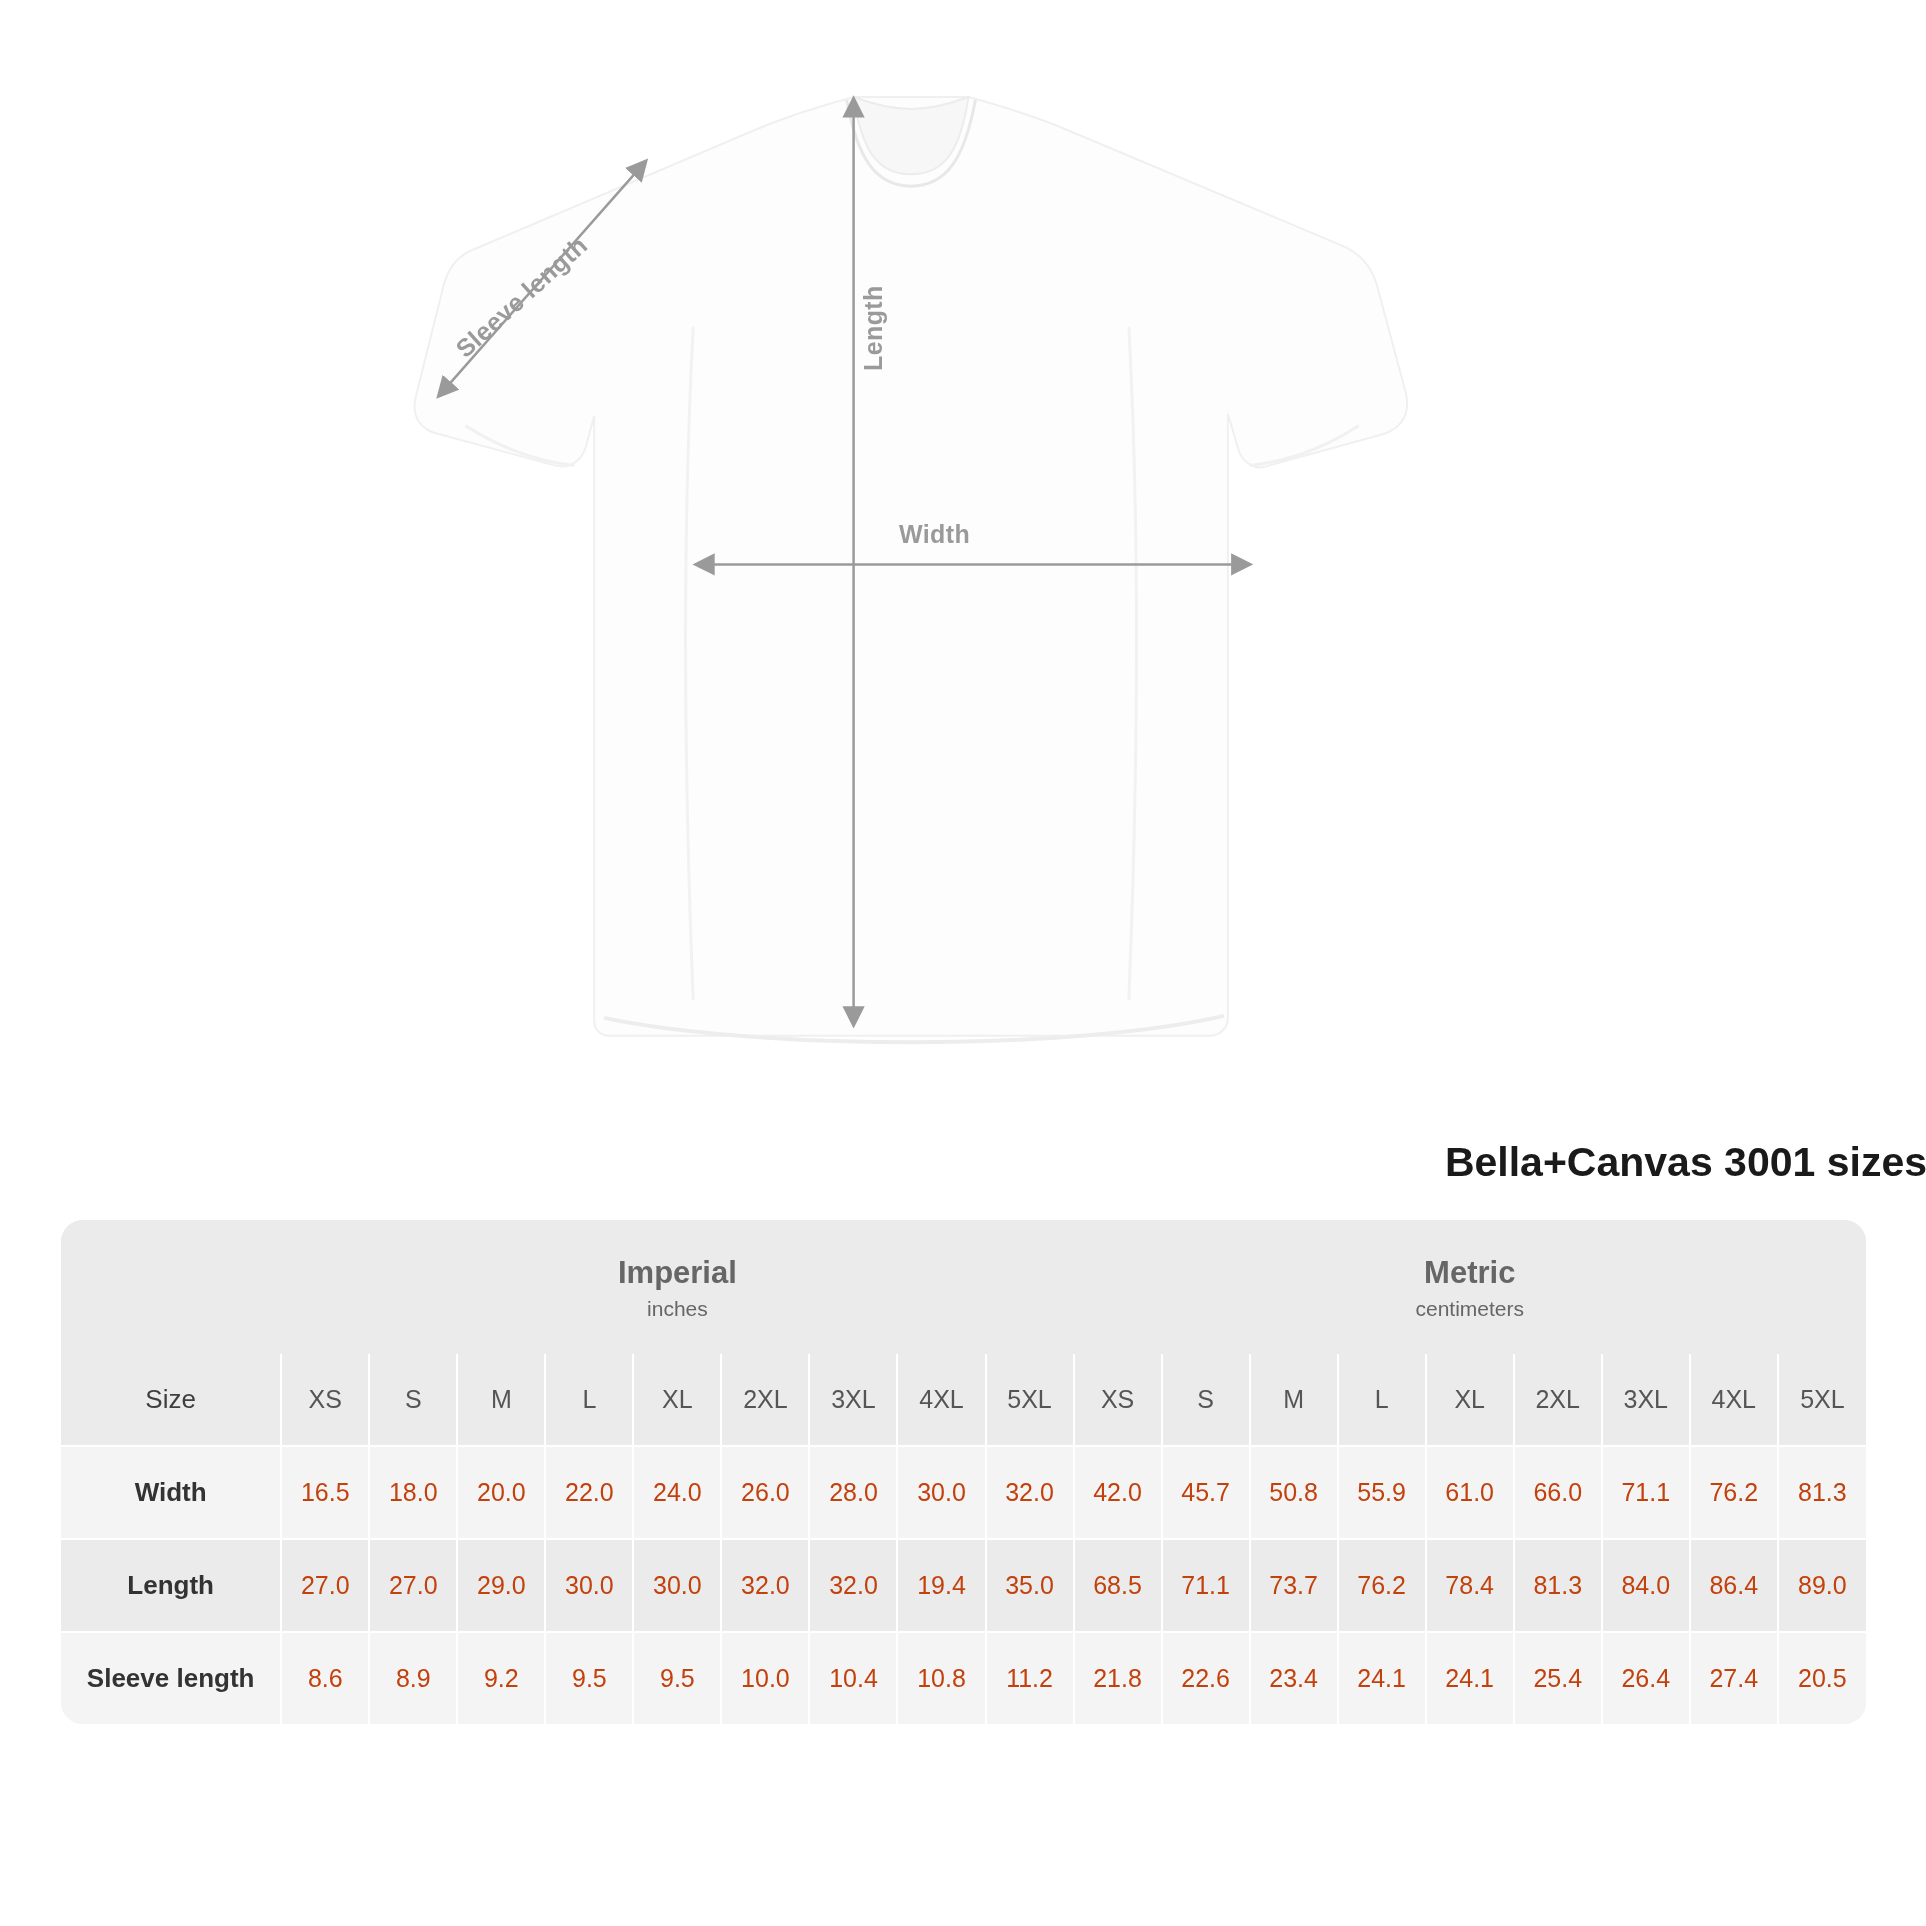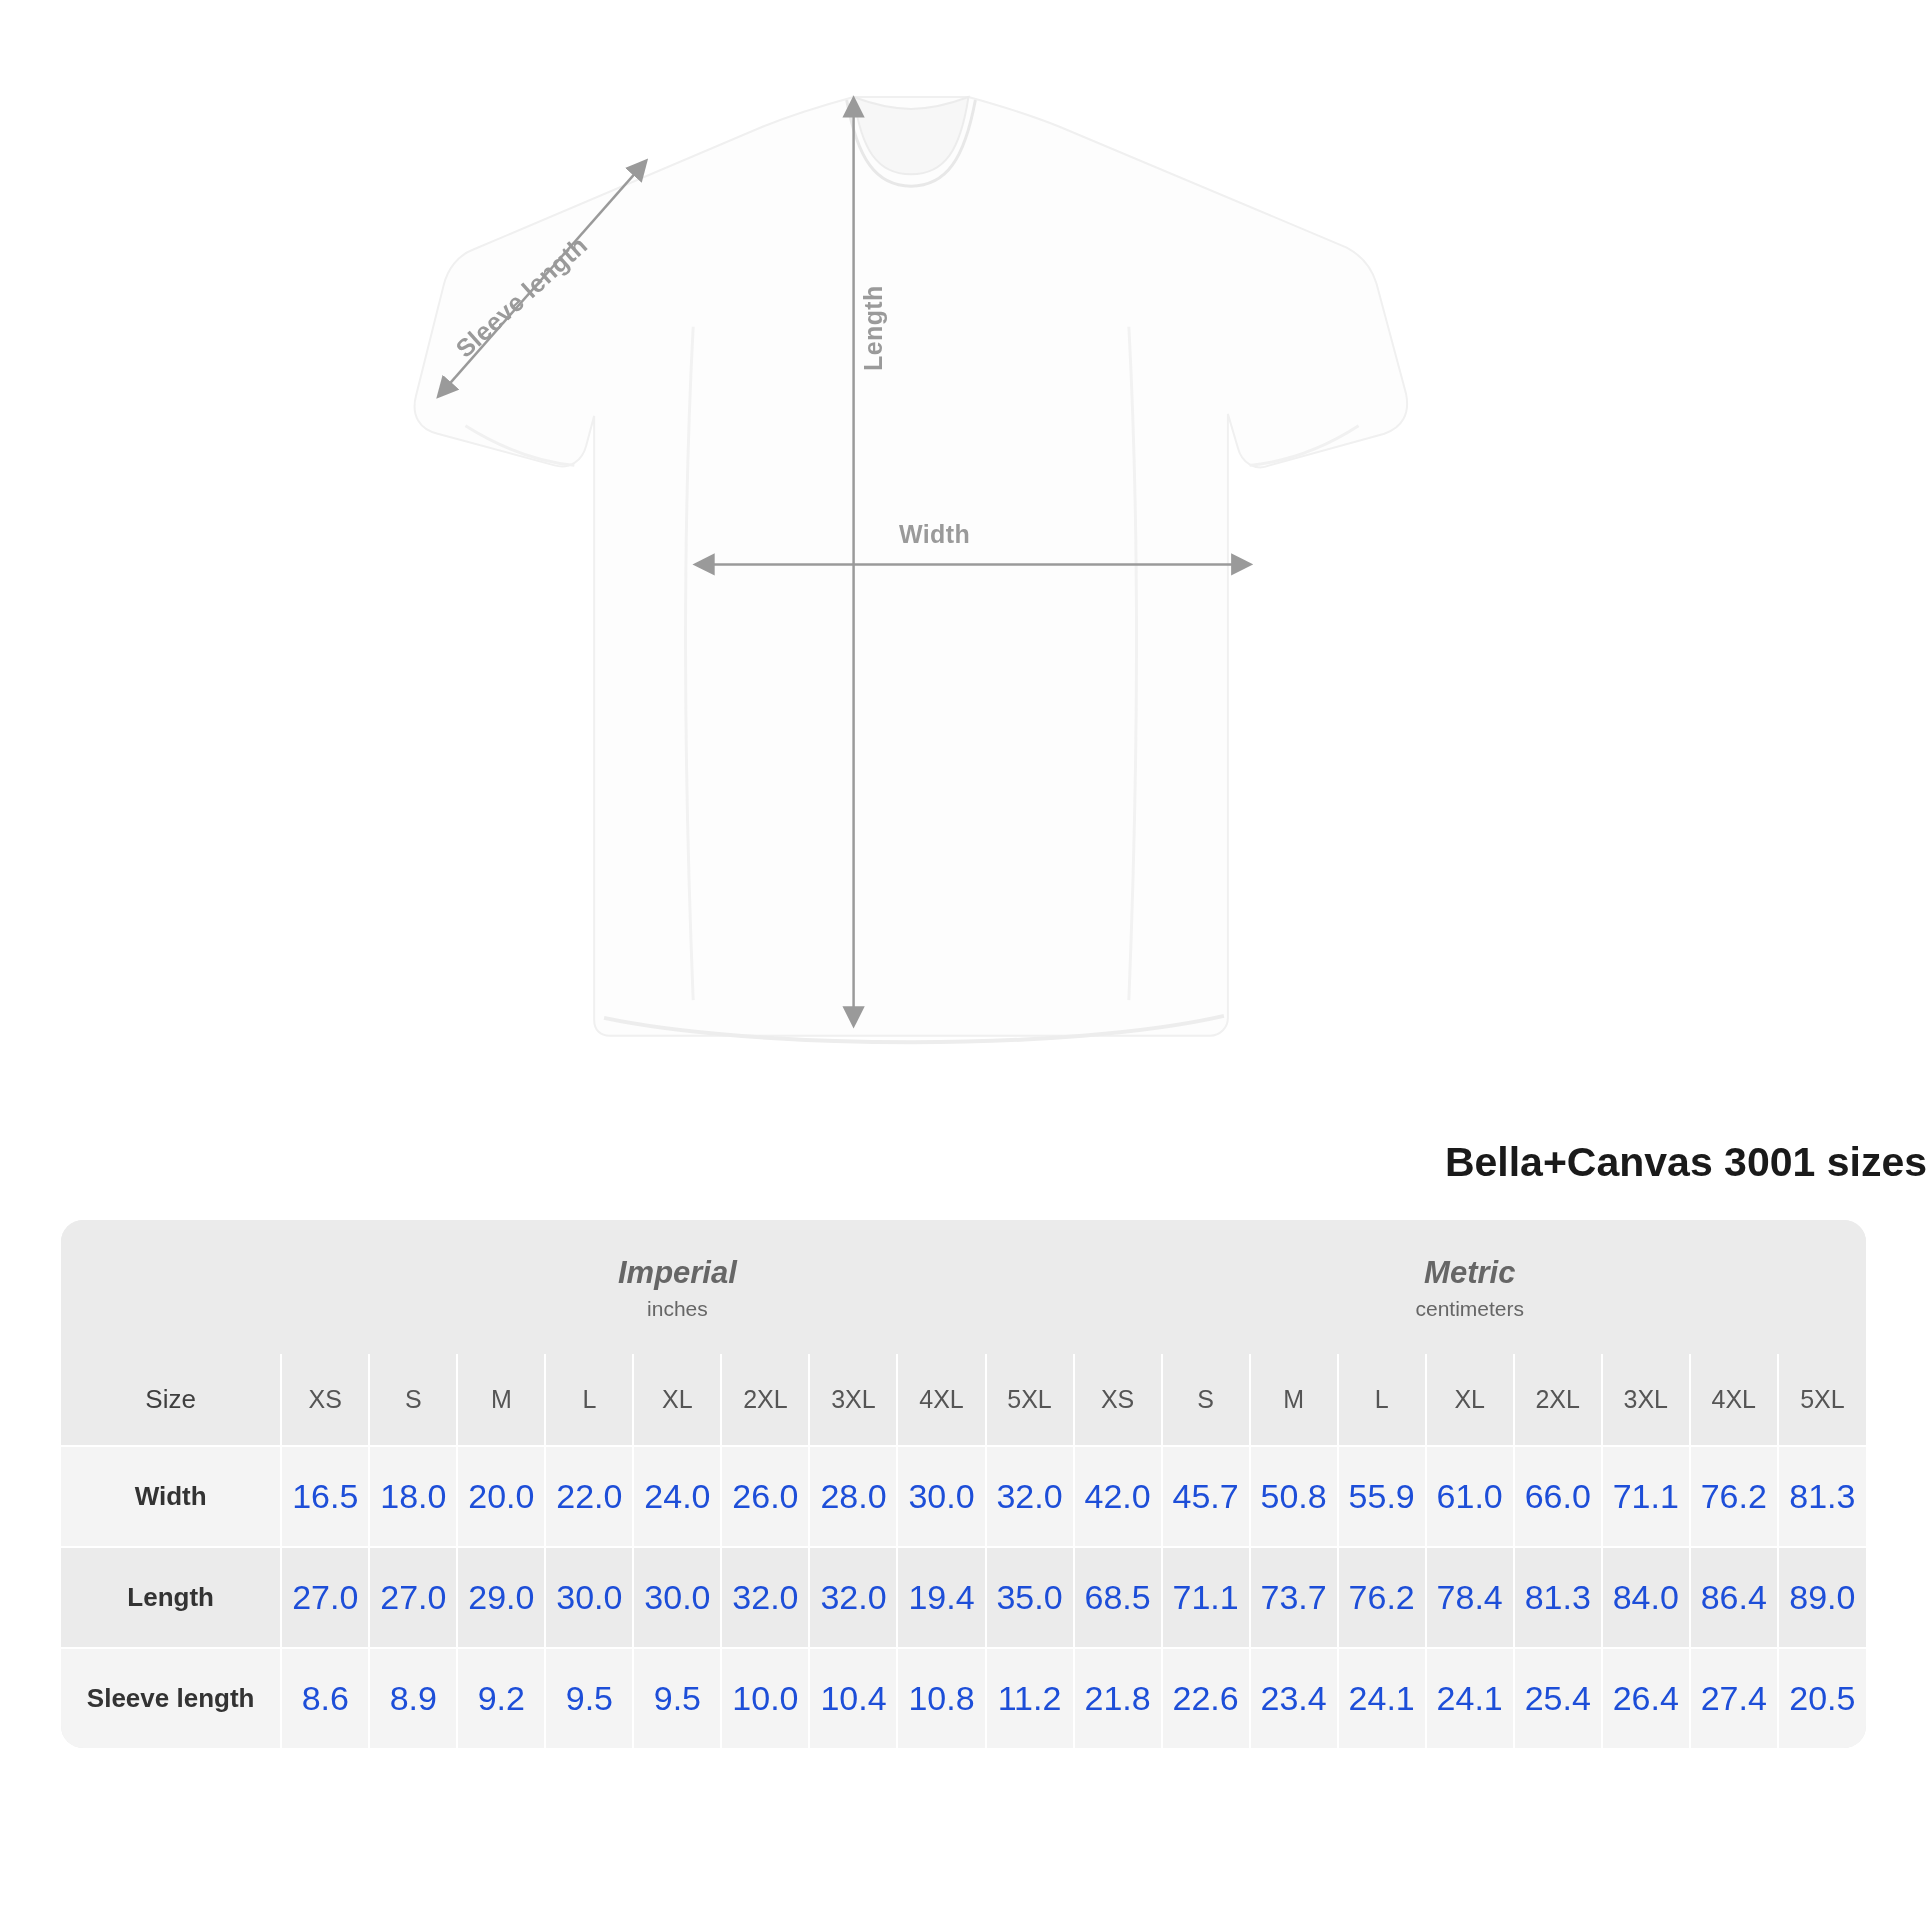--- a/index.html
+++ b/index.html
@@ -86,21 +86,20 @@
     font-weight: normal;
   }
   .unit-row td {
     background: #ebebeb;
     padding: 34px 0 30px 0;
     border: none;
   }
   .unit-sys {
     font-size: 31px;
     font-weight: bold;
-    font-style: italic;
     color: #666666;
     line-height: 1.25;
   }
   .unit-sub {
     font-size: 21px;
     color: #666666;
     line-height: 1.5;
   }
   .hdr-row td {
     background: #ebebeb;
@@ -108,22 +107,22 @@
     font-size: 25px;
     font-weight: bold;
     color: #555555;
     border-right: 2px solid #ffffff;
   }
   .hdr-row td:last-child { border-right: none; }
   .hdr-row td.rowlabel { font-size: 26px; color: #3f3f3f; }
 
   .data-row td {
     padding: 30px 0;
-    font-size: 34px;
-    color: #1d4ed8;
+    font-size: 25px;
+    color: #c2410c;
     border-right: 2px solid #ffffff;
     border-top: 2px solid #ffffff;
   }
   .data-row td:last-child { border-right: none; }
   .data-row.odd td { background: #f4f4f4; }
   .data-row.even td { background: #ebebeb; }
   .data-row td.rowlabel {
     font-weight: bold;
     color: #333333;
     font-size: 26px;

